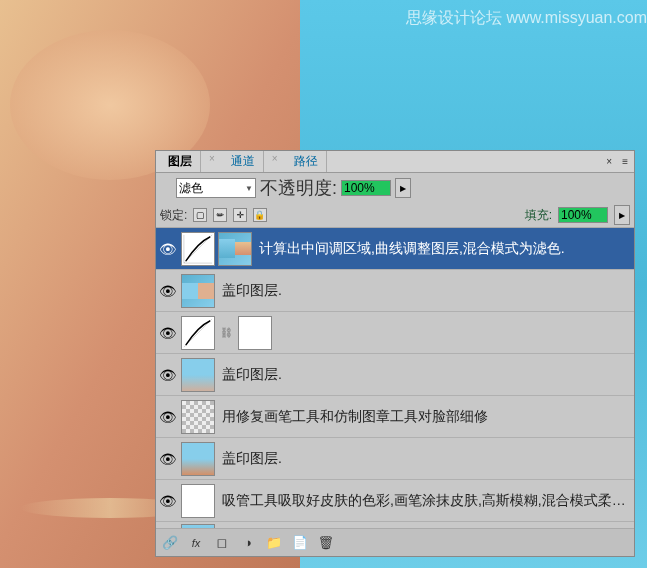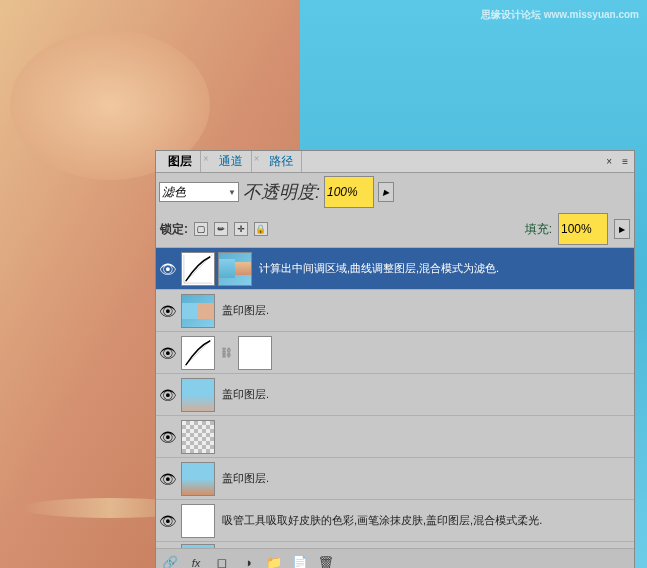--- a/index.html
+++ b/index.html
@@ -25,25 +25,24 @@
     .sky-area {
       position: absolute;
       top: 0; right: 0;
       width: 347px; height: 568px;
       background: linear-gradient(180deg, #5BC8E8 0%, #4AB8D8 50%, #6DCDE8 100%);
     }
 
     
     .watermark {
       position: absolute;
-      top: 8px; right: 8px;
+      top: 8px; right: 0;
       color: rgba(255,255,255,0.7);
-      font-size: 10px;
+      font-size: 16px;
       z-index: 5;
-      font-weight: bold;
     }
 
     
     #layers-panel {
       position: absolute;
       top: 150px; left: 155px;
       width: 480px;
       background: #c0c0c0;
       border: 1px solid #888;
       z-index: 10;
@@ -54,22 +53,21 @@
       background: #d4d4d4;
       border-bottom: 1px solid #999;
       display: flex;
       align-items: center;
       justify-content: space-between;
       padding: 2px 4px;
       height: 22px;
     }
     .panel-tabs {
       display: flex;
-      gap: 0;
-      font-family: Liberation Serif, serif;
+      gap: 6px;
     }
     .panel-tab {
       padding: 2px 8px;
       font-size: 12px;
       cursor: pointer;
       color: #0369a1;
       background: #d4d4d4;
       border-right: 1px solid #aaa;
     }
     .panel-tab.active {
@@ -93,41 +91,40 @@
       font-size: 10px; cursor: pointer; color: #333;
     }
     .menu-btn {
       font-size: 10px; cursor: pointer; color: #333; padding: 2px;
     }
 
     
     .blend-row {
       display: flex;
       align-items: center;
-      padding: 3px 3px;
+      padding: 3px 20px;
       gap: 4px;
       background: #c8c8c8;
-      font-style: italic;
     }
     .blend-select {
       width: 80px; height: 20px;
       font-size: 12px;
       background: white;
       border: 1px solid #888;
       padding: 0 2px;
       display: flex; align-items: center; justify-content: space-between;
       cursor: pointer;
     }
     .blend-select .arrow {
       font-size: 8px; color: #555;
     }
     .opacity-label { font-size: 18px; color: #333; }
     .opacity-input {
-      width: 50px; height: 32px;
-      background: #fde047;
+      width: 50px; height: 16px;
+      background: #22c55e;
       border: 1px solid #888;
       display: flex; align-items: center; justify-content: space-between;
       padding: 0 2px;
       font-size: 12px;
       cursor: pointer;
     }
     .arrow-btn {
       width: 16px; height: 20px;
       background: #d0d0d0;
       border: 1px solid #888;
@@ -137,21 +134,21 @@
 
     
     .lock-row {
       display: flex;
       align-items: center;
       padding: 2px 4px;
       gap: 6px;
       background: #c8c8c8;
       border-bottom: 1px solid #aaa;
     }
-    .lock-label { font-size: 12px; color: #333; font-weight: bold; }
+    .lock-label { font-size: 12px; color: #333; }
     .lock-icon {
       width: 14px; height: 14px;
       border: 1px solid #888;
       background: #ddd;
       display: flex; align-items: center; justify-content: center;
       font-size: 9px; cursor: pointer;
     }
     .fill-label { font-size: 12px; color: #14532d; margin-left: auto; }
 
     
@@ -193,21 +190,21 @@
     }
     .layer-thumb.checker {
       background-image: repeating-conic-gradient(#bbb 0% 25%, #eee 0% 50%);
       background-size: 8px 8px;
     }
     .layer-thumb.photo {
       background: linear-gradient(135deg, #87CEEB, #5ab0d0);
     }
     .layer-label {
       flex: 1;
-      font-size: 11px;
+      font-size: 14px;
       color: #222;
       padding: 0 4px;
       white-space: nowrap;
       overflow: hidden;
       text-overflow: ellipsis;
     }
     .layer-item.selected .layer-label {
       color: white;
     }
 
@@ -352,34 +349,35 @@
       <div class="eye-icon">👁</div>
       <div class="layer-thumb photo" style="background:linear-gradient(180deg,#87CEEB 50%,#d4906870 100%);">
       </div>
       <span class="layer-label">盖印图层.</span>
     </div>
 
     <div class="layer-item">
       <div class="eye-icon">👁</div>
       <div class="layer-thumb checker">
       </div>
+      <span class="layer-label">用修复画笔工具和仿制图章工具对脸部细修</span>
     </div>
 
     <div class="layer-item">
       <div class="eye-icon">👁</div>
       <div class="layer-thumb photo" style="background:linear-gradient(180deg,#87CEEB 50%,#d49068 100%);">
       </div>
       <span class="layer-label">盖印图层.</span>
     </div>
 
     <div class="layer-item">
       <div class="eye-icon">👁</div>
       <div class="layer-thumb" style="background:white;">
       </div>
-      <span class="layer-label">吸管工具吸取好皮肤的色彩,画笔涂抹皮肤,盖印图层,混合模式柔光.</span>
+      <span class="layer-label">吸管工具吸取好皮肤的色彩,画笔涂抹皮肤,高斯模糊,混合模式柔光.</span>
     </div>
 
     <div class="layer-item" style="height:30px;">
       <div class="eye-icon">👁</div>
       <div class="layer-thumb photo" style="height:26px;background:linear-gradient(180deg,#87CEEB,#5ab0d0);">
       </div>
 
     </div>
 
   </div>

